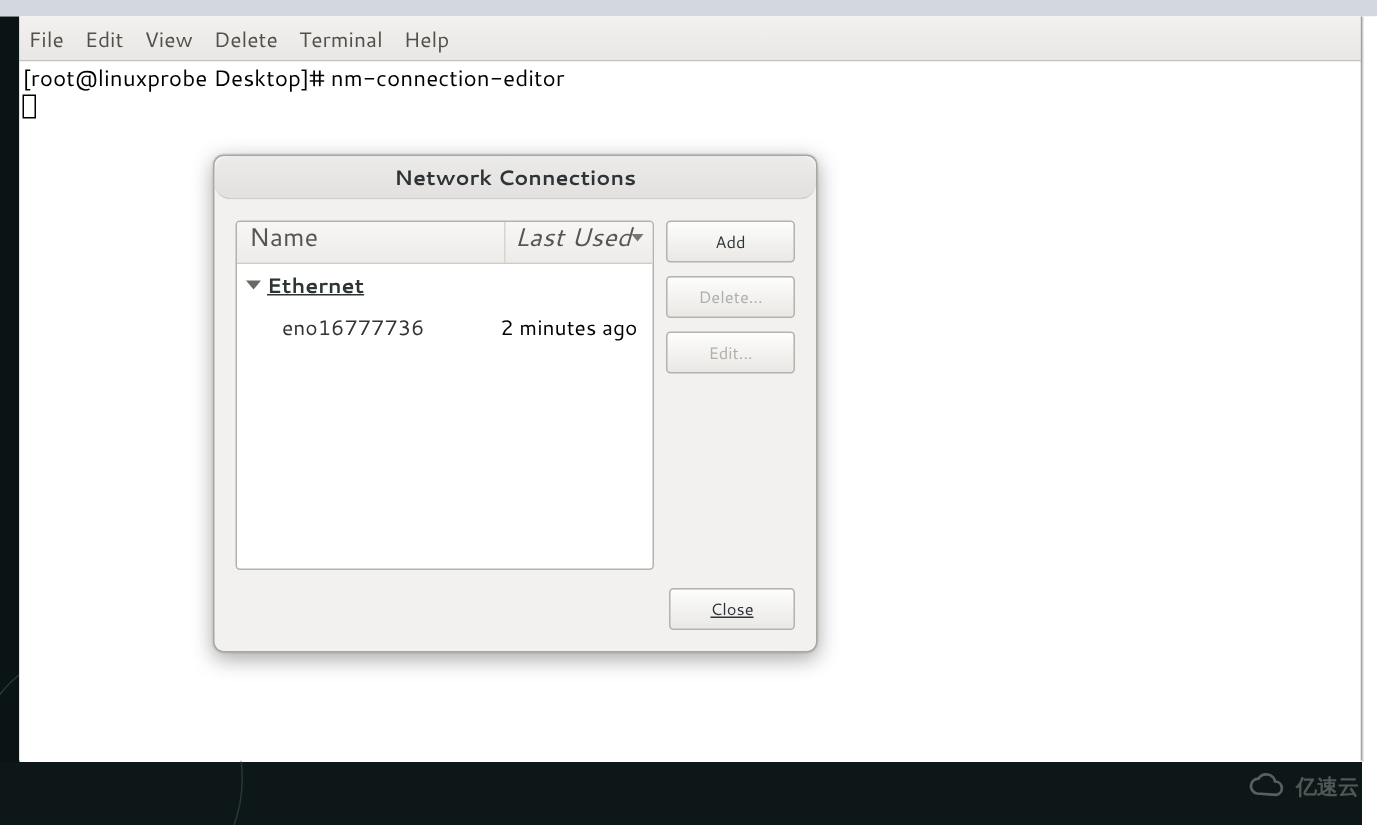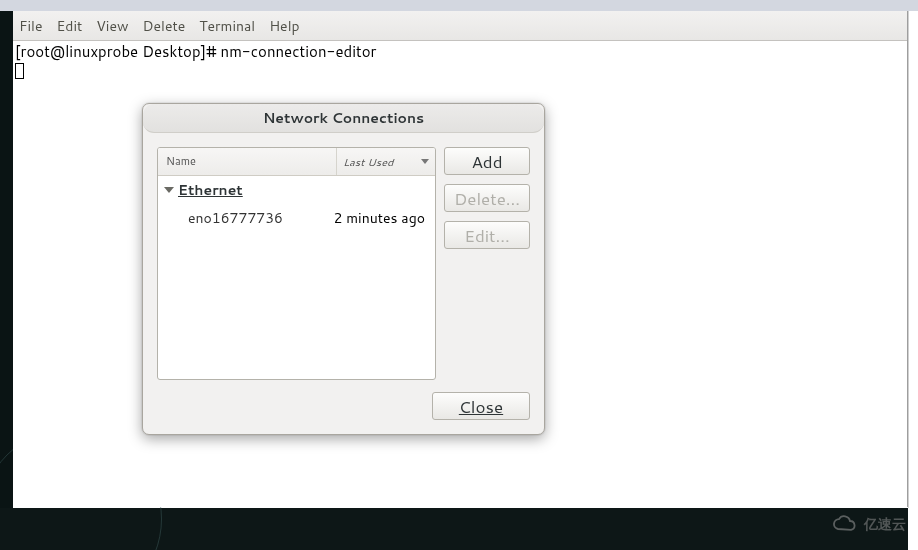--- a/index.html
+++ b/index.html
@@ -113,22 +113,23 @@
     border-radius:3px;
     background:#fff;
     display:flex; flex-direction:column;
     overflow:hidden;
   }
   .listheader {
     display:flex;
     background: linear-gradient(#f7f6f5,#edecea);
     border-bottom:1px solid #cfccc4;
     height:28px;
-    font-size:11px;
+    font-size:17px;
     color:#555;
+    align-items:flex-end;
   }
   .col-name {
     flex:1; padding:5px 8px;
     border-right:1px solid #d6d4cd;
   }
   .col-last {
     width:98px;
     padding:5px 6px;
     display:flex; align-items:center; justify-content:space-between;font-style:italic;
   }
@@ -152,28 +153,28 @@
   }
   .item-row .i-name { flex:1; }
   .item-row .i-last { color:#000000; padding-right:4px;}
 
   .btncol { width:86px; display:flex; flex-direction:column; gap:9px; }
   .gtk-btn {
     height:28px;
     border:1px solid #b4b2aa;
     border-radius:3px;
     background:linear-gradient(#fdfdfc,#e9e8e5);
-    font-size:17px;
+    font-size:11px;
     color:#2e3436;
     display:flex;align-items:center;justify-content:center;
     cursor:default;
   }
   .gtk-btn.disabled { color:#b0afa9; }
   .footer-row { display:flex; justify-content:flex-end; padding-top:12px; }
-  .footer-row .gtk-btn { width:98px;text-decoration:underline; }
+  .footer-row .gtk-btn { width:84px;text-decoration:underline; }
 
   
   .watermark {
     position:absolute;
     right:12px; bottom:16px;
     display:flex; align-items:center; gap:6px;
     opacity:0.55;
     font-size:14px;
     color:#8a8a8a;
     font-weight:bold;

